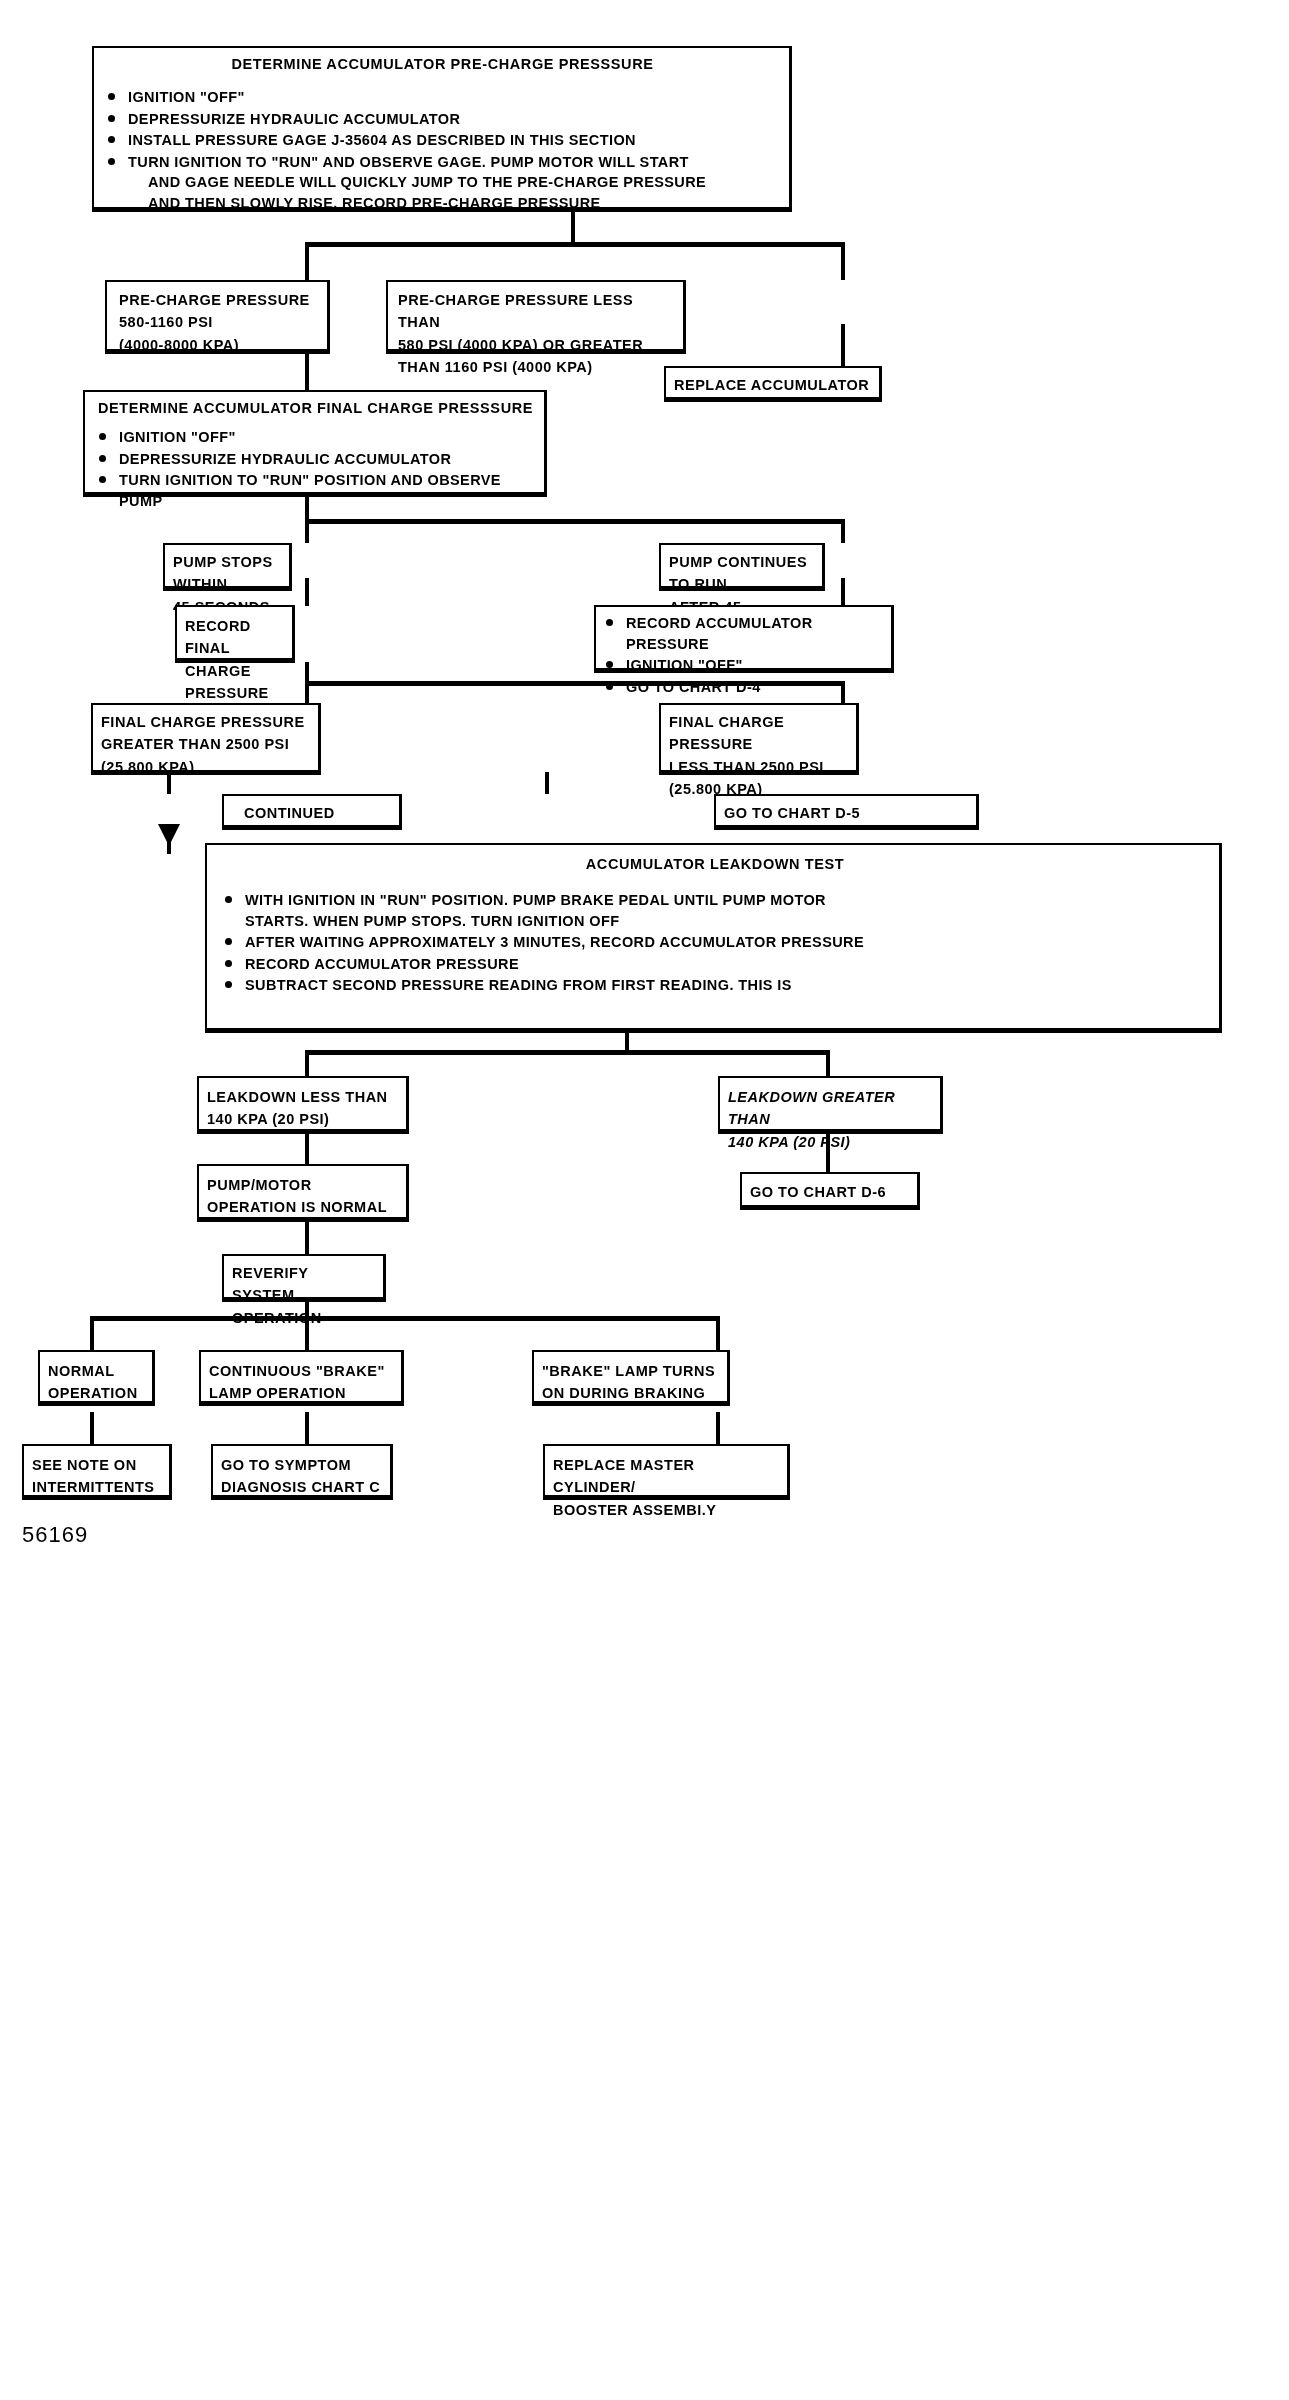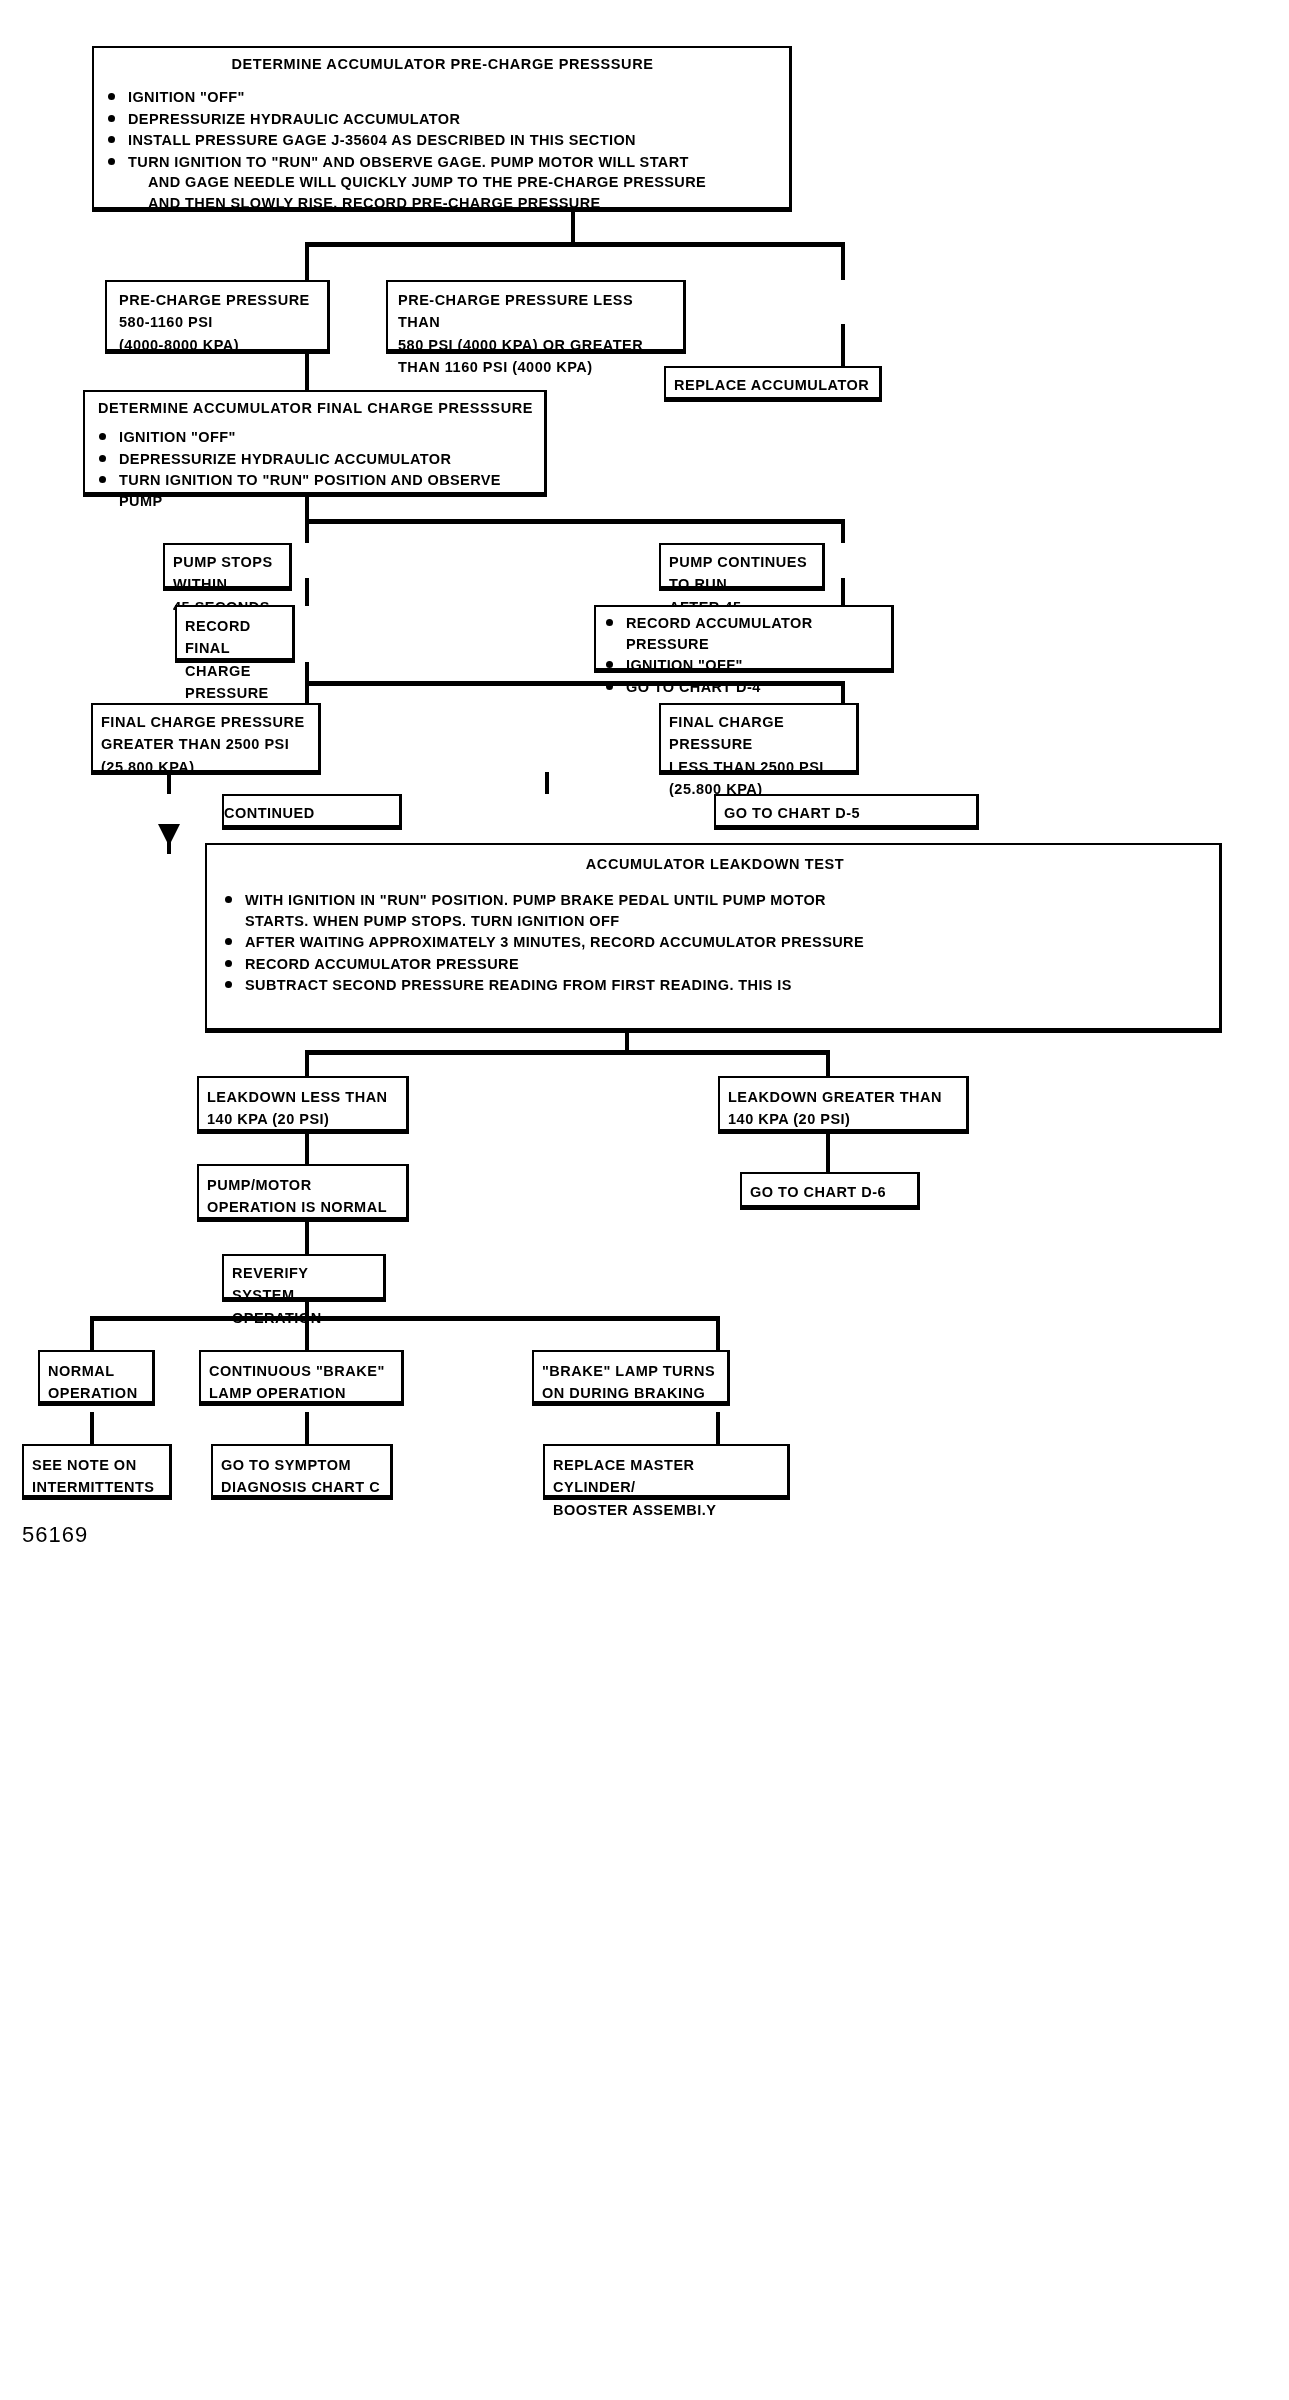--- a/index.html
+++ b/index.html
@@ -251,21 +251,21 @@
 
   <div class="node" style="left:659px;top:703px;width:200px;height:72px;">
     <div class="node-inner" style="padding:6px 8px;">
       <div class="plain">FINAL CHARGE PRESSURE</div>
       <div class="plain">LESS THAN 2500 PSI</div>
       <div class="plain">(25.800 KPA)</div>
     </div>
   </div>
 
   <div class="node" style="left:222px;top:794px;width:180px;height:36px;">
-    <div class="node-inner" style="padding:6px 0;">
+    <div class="node-inner" style="padding:6px 20px;">
       <div class="plain center">CONTINUED</div>
     </div>
   </div>
 
   <div class="node" style="left:714px;top:794px;width:265px;height:36px;">
     <div class="node-inner" style="padding:6px 8px;">
       <div class="plain center">GO TO CHART D-5</div>
     </div>
   </div>
 
@@ -284,21 +284,21 @@
     </div>
   </div>
 
   <div class="node" style="left:197px;top:1076px;width:212px;height:58px;">
     <div class="node-inner" style="padding:8px 8px;">
       <div class="plain">LEAKDOWN LESS THAN</div>
       <div class="plain">140 KPA (20 PSI)</div>
     </div>
   </div>
 
-  <div class="node" style="left:718px;top:1076px;width:251px;height:58px;">
+  <div class="node" style="left:718px;top:1076px;width:225px;height:58px;font-style:italic;">
     <div class="node-inner" style="padding:8px 8px;">
       <div class="plain">LEAKDOWN GREATER THAN</div>
       <div class="plain">140 KPA (20 PSI)</div>
     </div>
   </div>
 
   <div class="node" style="left:197px;top:1164px;width:212px;height:58px;">
     <div class="node-inner" style="padding:8px 8px;">
       <div class="plain">PUMP/MOTOR</div>
       <div class="plain">OPERATION IS NORMAL</div>

